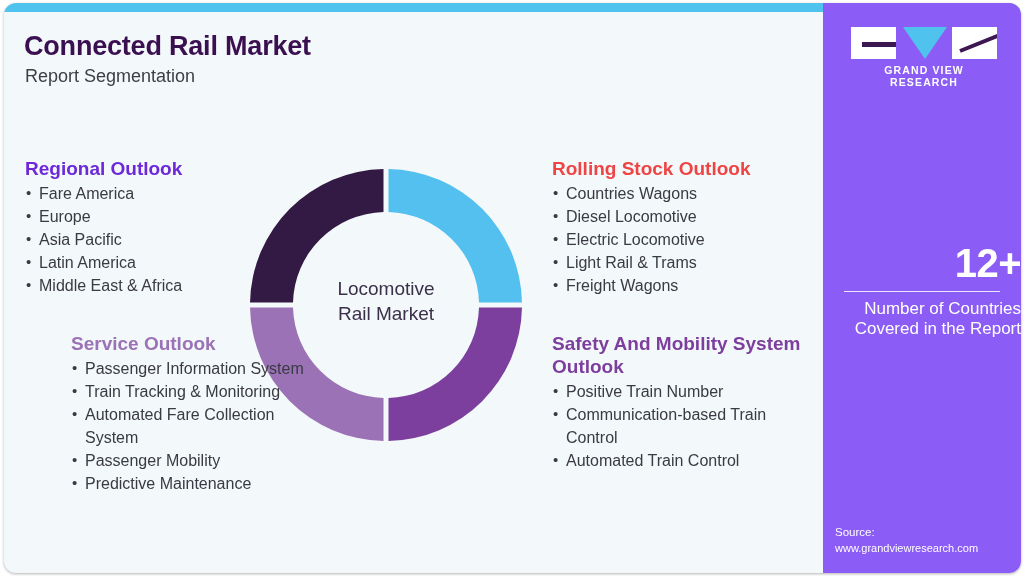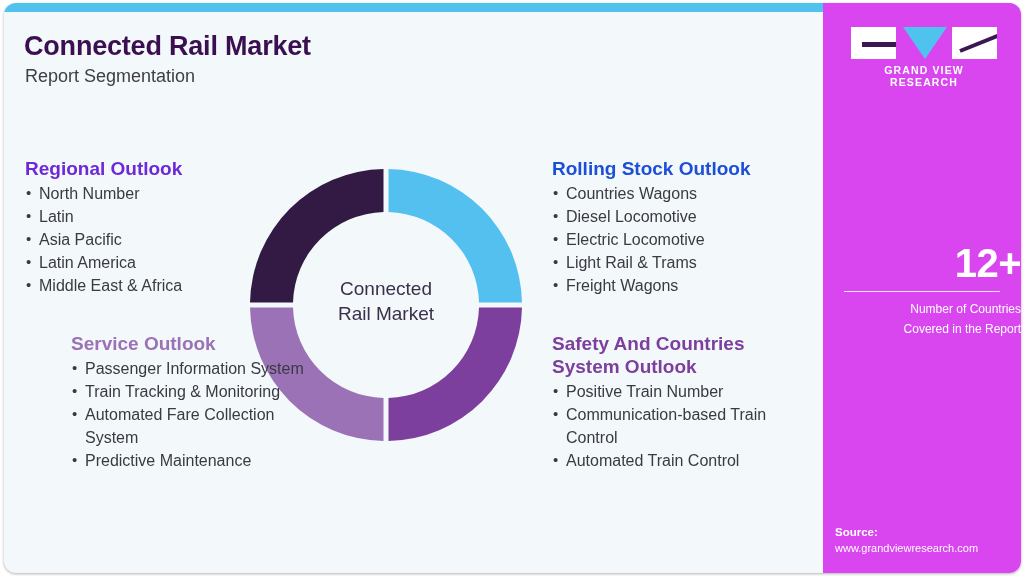--- a/index.html
+++ b/index.html
@@ -88,21 +88,21 @@
     color: #3a3a42;
   }
 
   #seg-regional   { left: 21px;  top: 145px; width: 240px; }
   #seg-service    { left: 19px;  top: 320px; width: 260px; margin-left: 48px; }
   #seg-rolling    { left: 548px; top: 145px; width: 260px; }
   #seg-safety     { left: 548px; top: 320px; width: 250px; }
 
   .t-dark   { color: #6d28d9; }
   .t-purple { color: #9b72b5; }
-  .t-blue   { color: #1d4ed8; }
+  .t-blue   { color: #ef4444; }
   .t-violet { color: #7d3f9e; }
 
   
   .donut-wrap {
     position: absolute;
     left: 246px;
     top: 157px;
     width: 272px;
     height: 272px;
   }
@@ -117,21 +117,21 @@
     color: #3b2f4a;
   }
 
   
   .sidebar {
     position: absolute;
     right: 0;
     top: 0;
     width: 198px;
     height: 570px;
-    background: #d946ef;
+    background: #8b5cf6;
   }
   .logo {
     position: absolute;
     left: 28px;
     top: 24px;
     width: 146px;
     height: 50px;
   }
   .logo-mark { position: relative; width: 146px; height: 32px; }
   .logo-g {
@@ -192,34 +192,34 @@
     letter-spacing: -0.5px;
   }
   .stat-rule {
     width: 156px;
     height: 1px;
     background: #ffffff;
     margin: 6px auto 7px auto;
     opacity: 0.85;
   }
   .stat-label {
-    font-size: 12px;
+    font-size: 17px;
     line-height: 20px;
   }
 
   .source {
     position: absolute;
     left: 12px;
     bottom: 16px;
     width: 186px;
     color: #ffffff;
   }
   .source-label {
     font-size: 11.5px;
-    font-weight: bold;
+    font-weight: normal;
     line-height: 16px;
   }
   .source-url {
     font-size: 11px;
     line-height: 17px;
   }
 </style>
 </head>
 <body>
 
@@ -238,59 +238,60 @@
 
           <path d="M138.5,0 A136,136 0 0 1 272,133.5 L229,133.5 A93,93 0 0 0 138.5,43 Z" fill="#54c0ef"></path>
 
           <path d="M272,138.5 A136,136 0 0 1 138.5,272 L138.5,229 A93,93 0 0 0 229,138.5 Z" fill="#7d3f9e"></path>
 
           <path d="M133.5,272 A136,136 0 0 1 0,138.5 L43,138.5 A93,93 0 0 0 133.5,229 Z" fill="#9b72b5"></path>
 
           <path d="M0,133.5 A136,136 0 0 1 133.5,0 L133.5,43 A93,93 0 0 0 43,133.5 Z" fill="#331a44"></path>
         </svg>
         <div class="donut-center-text">
-          <div>Connected</div>
+          <div>Locomotive</div>
           <div>Rail Market</div>
         </div>
       </div>
 
       <div class="seg" id="seg-regional">
         <div class="seg-title t-dark">Regional Outlook</div>
         <ul>
-          <li>North Number</li>
-          <li>Latin</li>
+          <li>Fare America</li>
+          <li>Europe</li>
           <li>Asia Pacific</li>
           <li>Latin America</li>
           <li>Middle East &amp; Africa</li>
         </ul>
       </div>
 
       <div class="seg" id="seg-service">
         <div class="seg-title t-purple">Service Outlook</div>
         <ul>
           <li>Passenger Information System</li>
           <li>Train Tracking &amp; Monitoring</li>
           <li>Automated Fare Collection System</li>
+          <li>Passenger Mobility</li>
           <li>Predictive Maintenance</li>
         </ul>
       </div>
 
       <div class="seg" id="seg-rolling">
         <div class="seg-title t-blue">Rolling Stock Outlook</div>
         <ul>
           <li>Countries Wagons</li>
           <li>Diesel Locomotive</li>
           <li>Electric Locomotive</li>
           <li>Light Rail &amp; Trams</li>
           <li>Freight Wagons</li>
         </ul>
       </div>
 
       <div class="seg" id="seg-safety">
-        <div class="seg-title t-violet">Safety And Countries System Outlook</div>
+        <div class="seg-title t-violet">Safety And Mobility System Outlook</div>
         <ul>
           <li>Positive Train Number</li>
           <li>Communication-based Train Control</li>
           <li>Automated Train Control</li>
         </ul>
       </div>
 
     </div>
 
     <div class="sidebar">

